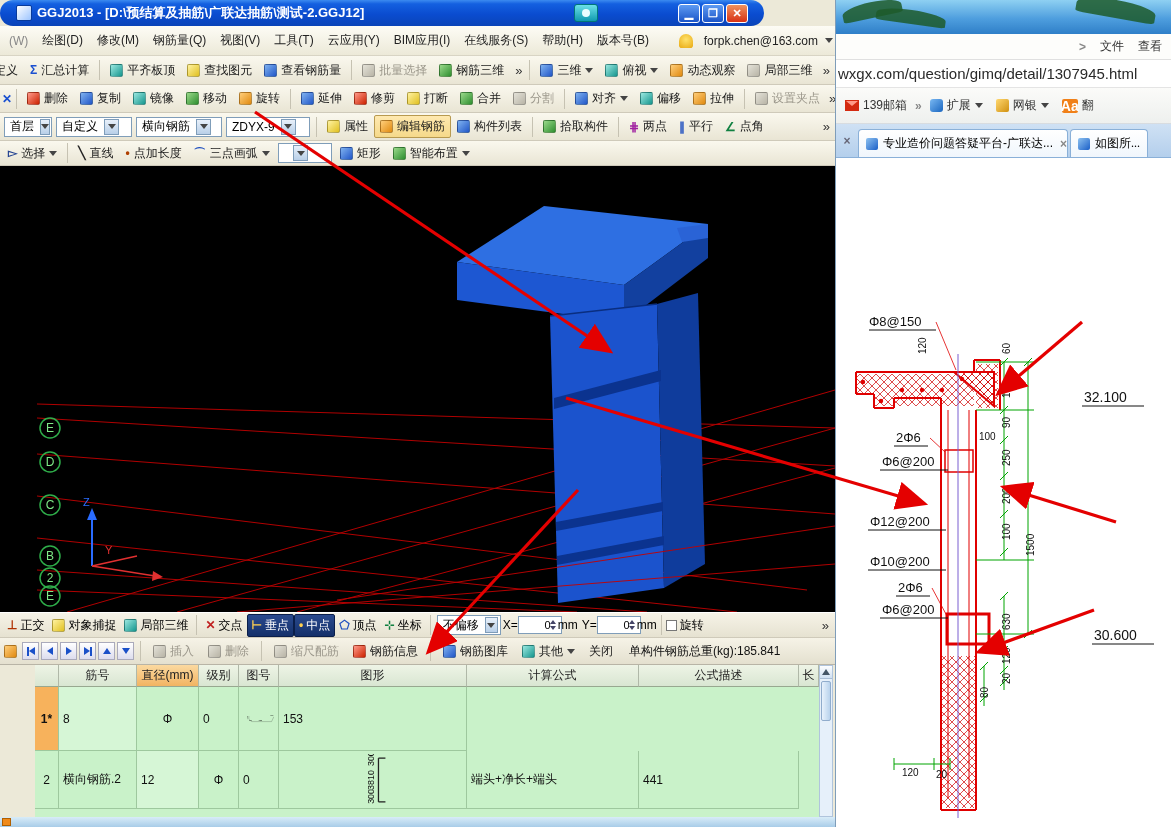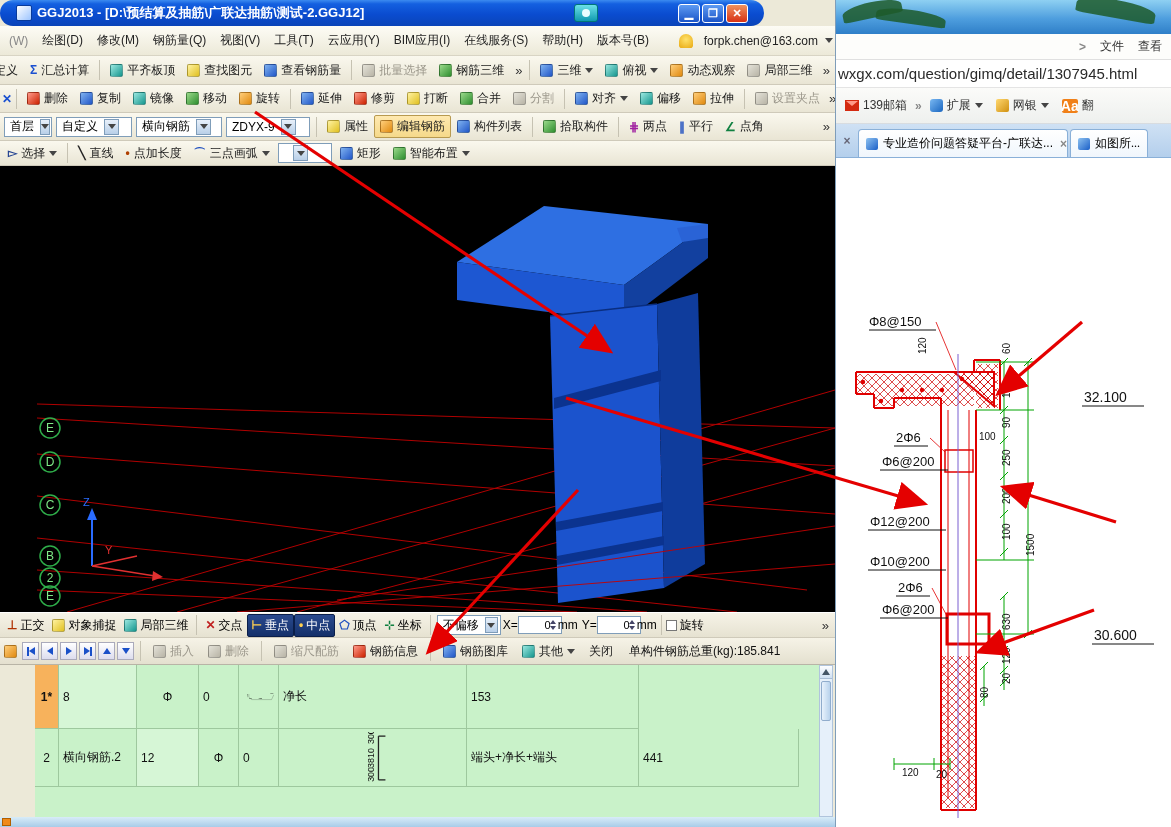--- a/index.html
+++ b/index.html
@@ -560,35 +560,45 @@
           <span>其他</span>
           <span class="caret"></span>
         </span>
       <span class="tbtn">
           <span>关闭</span>
         </span>
       <span class="total">单构件钢筋总重(kg):185.841</span>
     </div>
 
     <div id="grid">
+      <div class="grow">
+        <div class="th"></div>
+        <div class="th">筋号</div>
+        <div class="th hl">直径(mm)</div>
+        <div class="th">级别</div>
+        <div class="th">图号</div>
+        <div class="th">图形</div>
+        <div class="th">计算公式</div>
+        <div class="th">公式描述</div>
+        <div class="th">长</div>
+      </div>
       <div class="grow r1">
         <div class="td no1">1*</div>
         <div class="td num" style="justify-content:flex-start">8</div>
         <div class="td center">Φ</div>
         <div class="td">0</div>
         <div class="td center">
           <svg width="180" height="58" viewBox="0 0 180 58">
             <polyline points="34,12 34,30 50,44 166,44 179,16" fill="none" stroke="#222" stroke-width="1.3"></polyline>
             <text x="28" y="30" font-size="10" fill="#111" transform="rotate(-90 28,30)">104</text>
             <text x="36" y="42" font-size="10" fill="#111">209</text>
             <text x="92" y="38" font-size="11" fill="#111">888</text>
             <text x="158" y="14" font-size="11" fill="#111">330</text>
           </svg>
         </div>
-        <div class="td">净长</div>
         <div class="td">153</div>
       </div>
       <div class="grow r2">
         <div class="td center">2</div>
         <div class="td">横向钢筋.2</div>
         <div class="td num" style="justify-content:flex-start">12</div>
         <div class="td center">Φ</div>
         <div class="td">0</div>
         <div class="td center">
           <svg width="180" height="52" viewBox="0 0 180 52">

